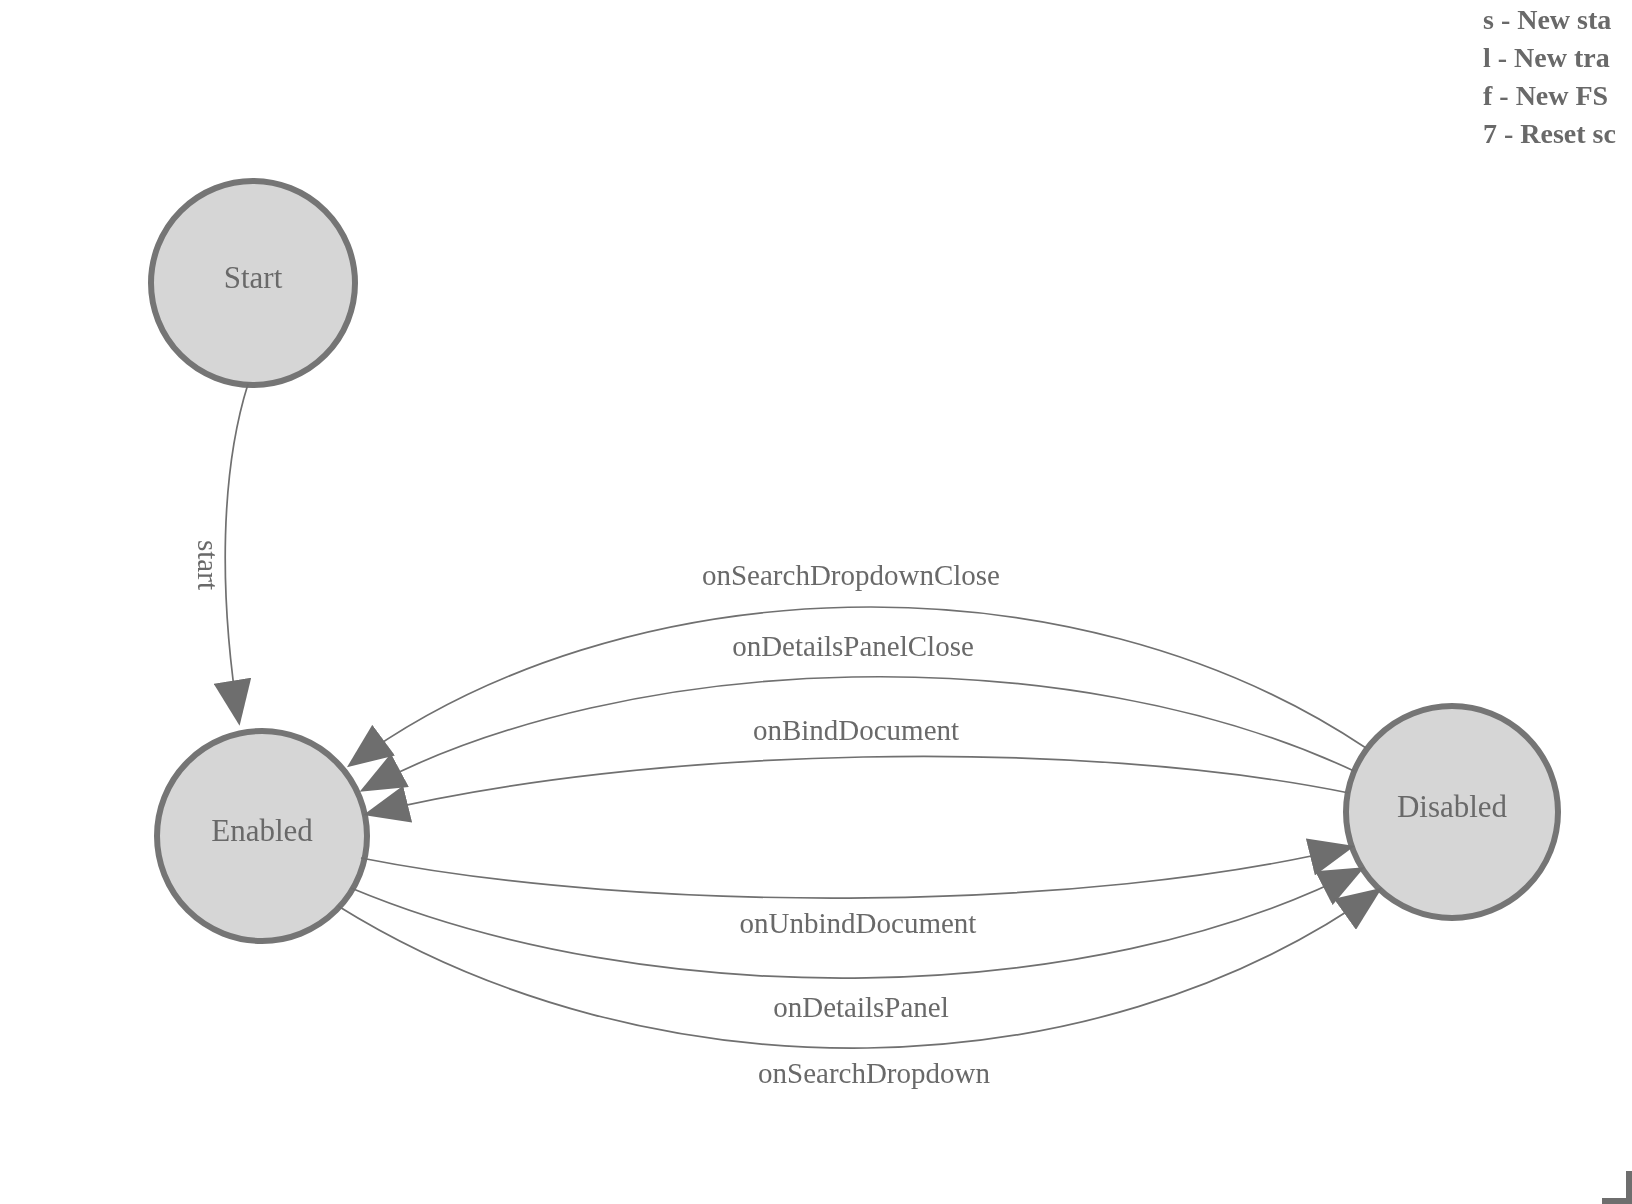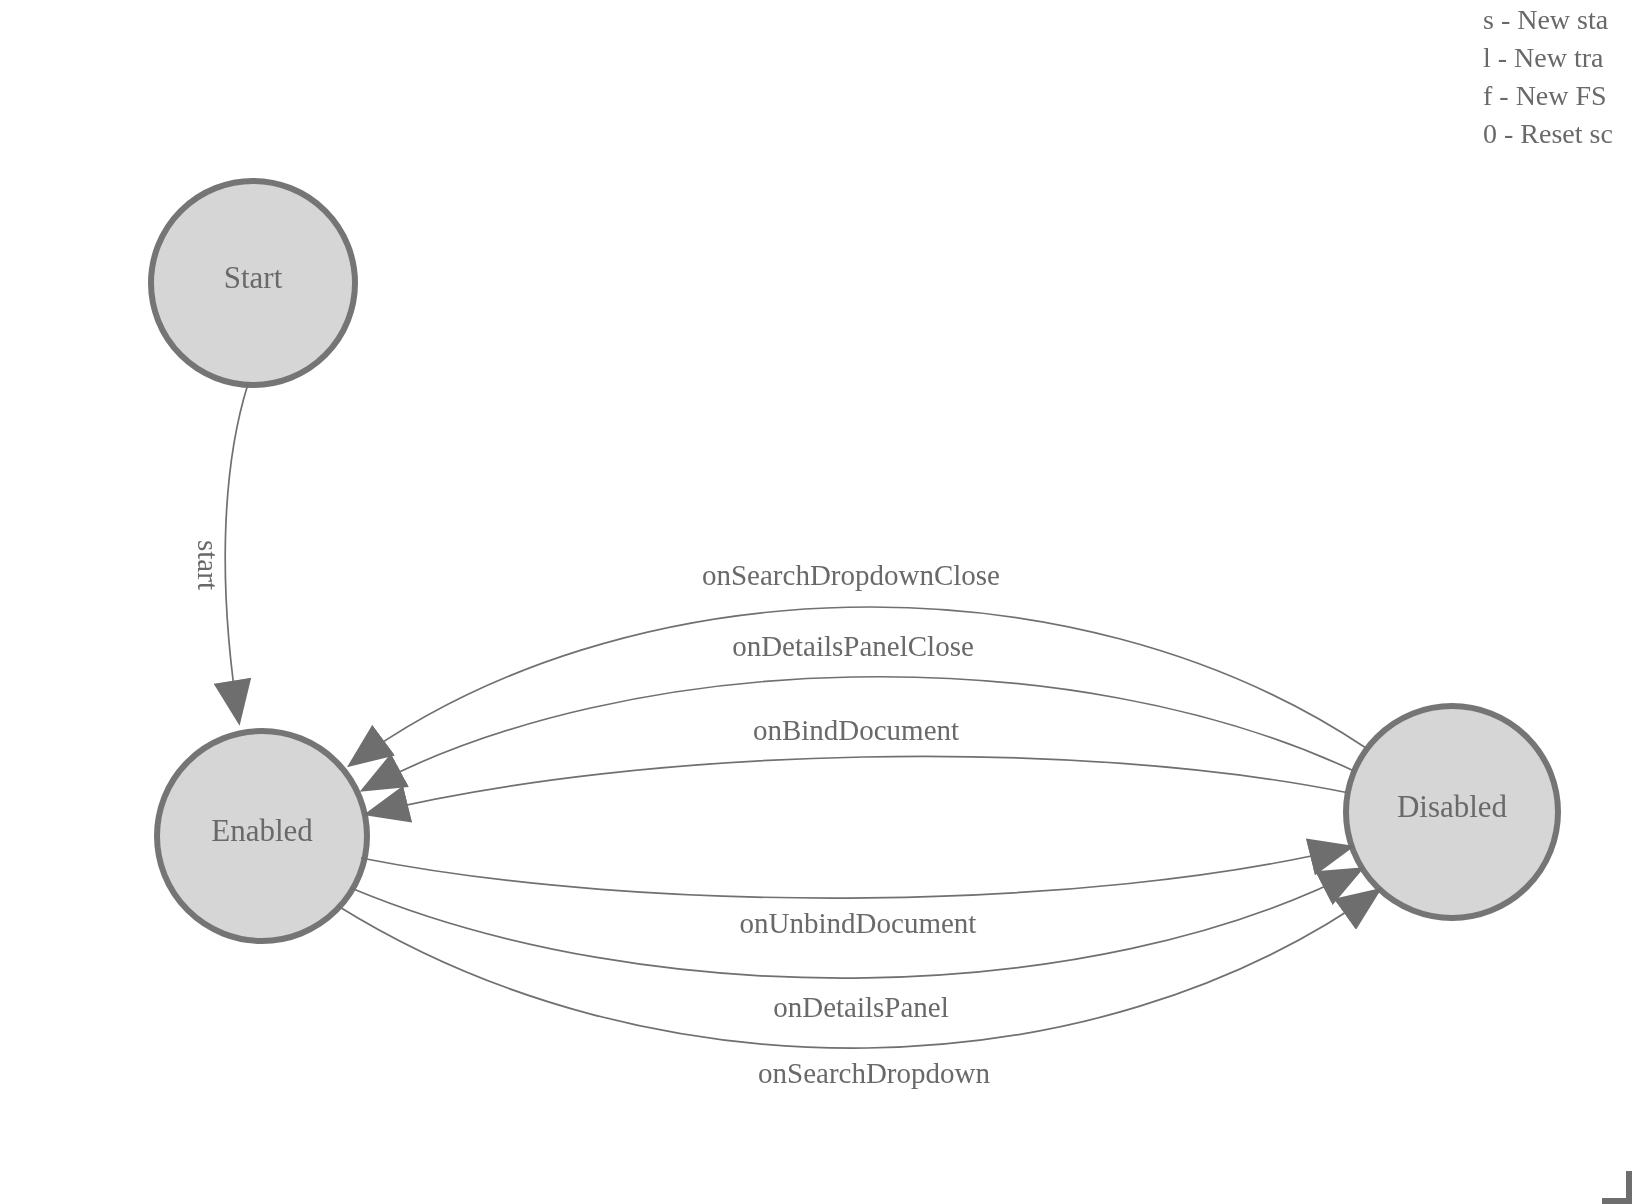--- a/index.html
+++ b/index.html
@@ -48,21 +48,21 @@
   
   .legend {
     position: absolute;
     left: 1483px;
     top: 1px;
     color: #696969;
     font-size: 28px;
     line-height: 38px;
     white-space: nowrap;
   }
-  .legend-line { display: block; }
+  .legend-line { display: block; font-weight: bold; }
   
   .corner-shape-v {
     position: absolute;
     left: 1626px;
     top: 1171px;
     width: 6px;
     height: 33px;
     background: #6e6e6e;
   }
   .corner-shape-h {
@@ -134,19 +134,19 @@
     <g>
       <path class="edge-path" marker-end="url(#arrowhead)" d="M 338 906 C 650 1100, 1090 1096, 1379 890"></path>
       <text class="edge-label" x="874" y="1083">onSearchDropdown</text>
     </g>
   </svg>
 
   <div class="legend">
     <span class="legend-line">s - New sta</span>
     <span class="legend-line">l - New tra</span>
     <span class="legend-line">f - New FS</span>
-    <span class="legend-line">0 - Reset sc</span>
+    <span class="legend-line">7 - Reset sc</span>
   </div>
 
   <div class="corner-shape-v"></div>
   <div class="corner-shape-h"></div>
 
 </div>
 
 </body></html>

